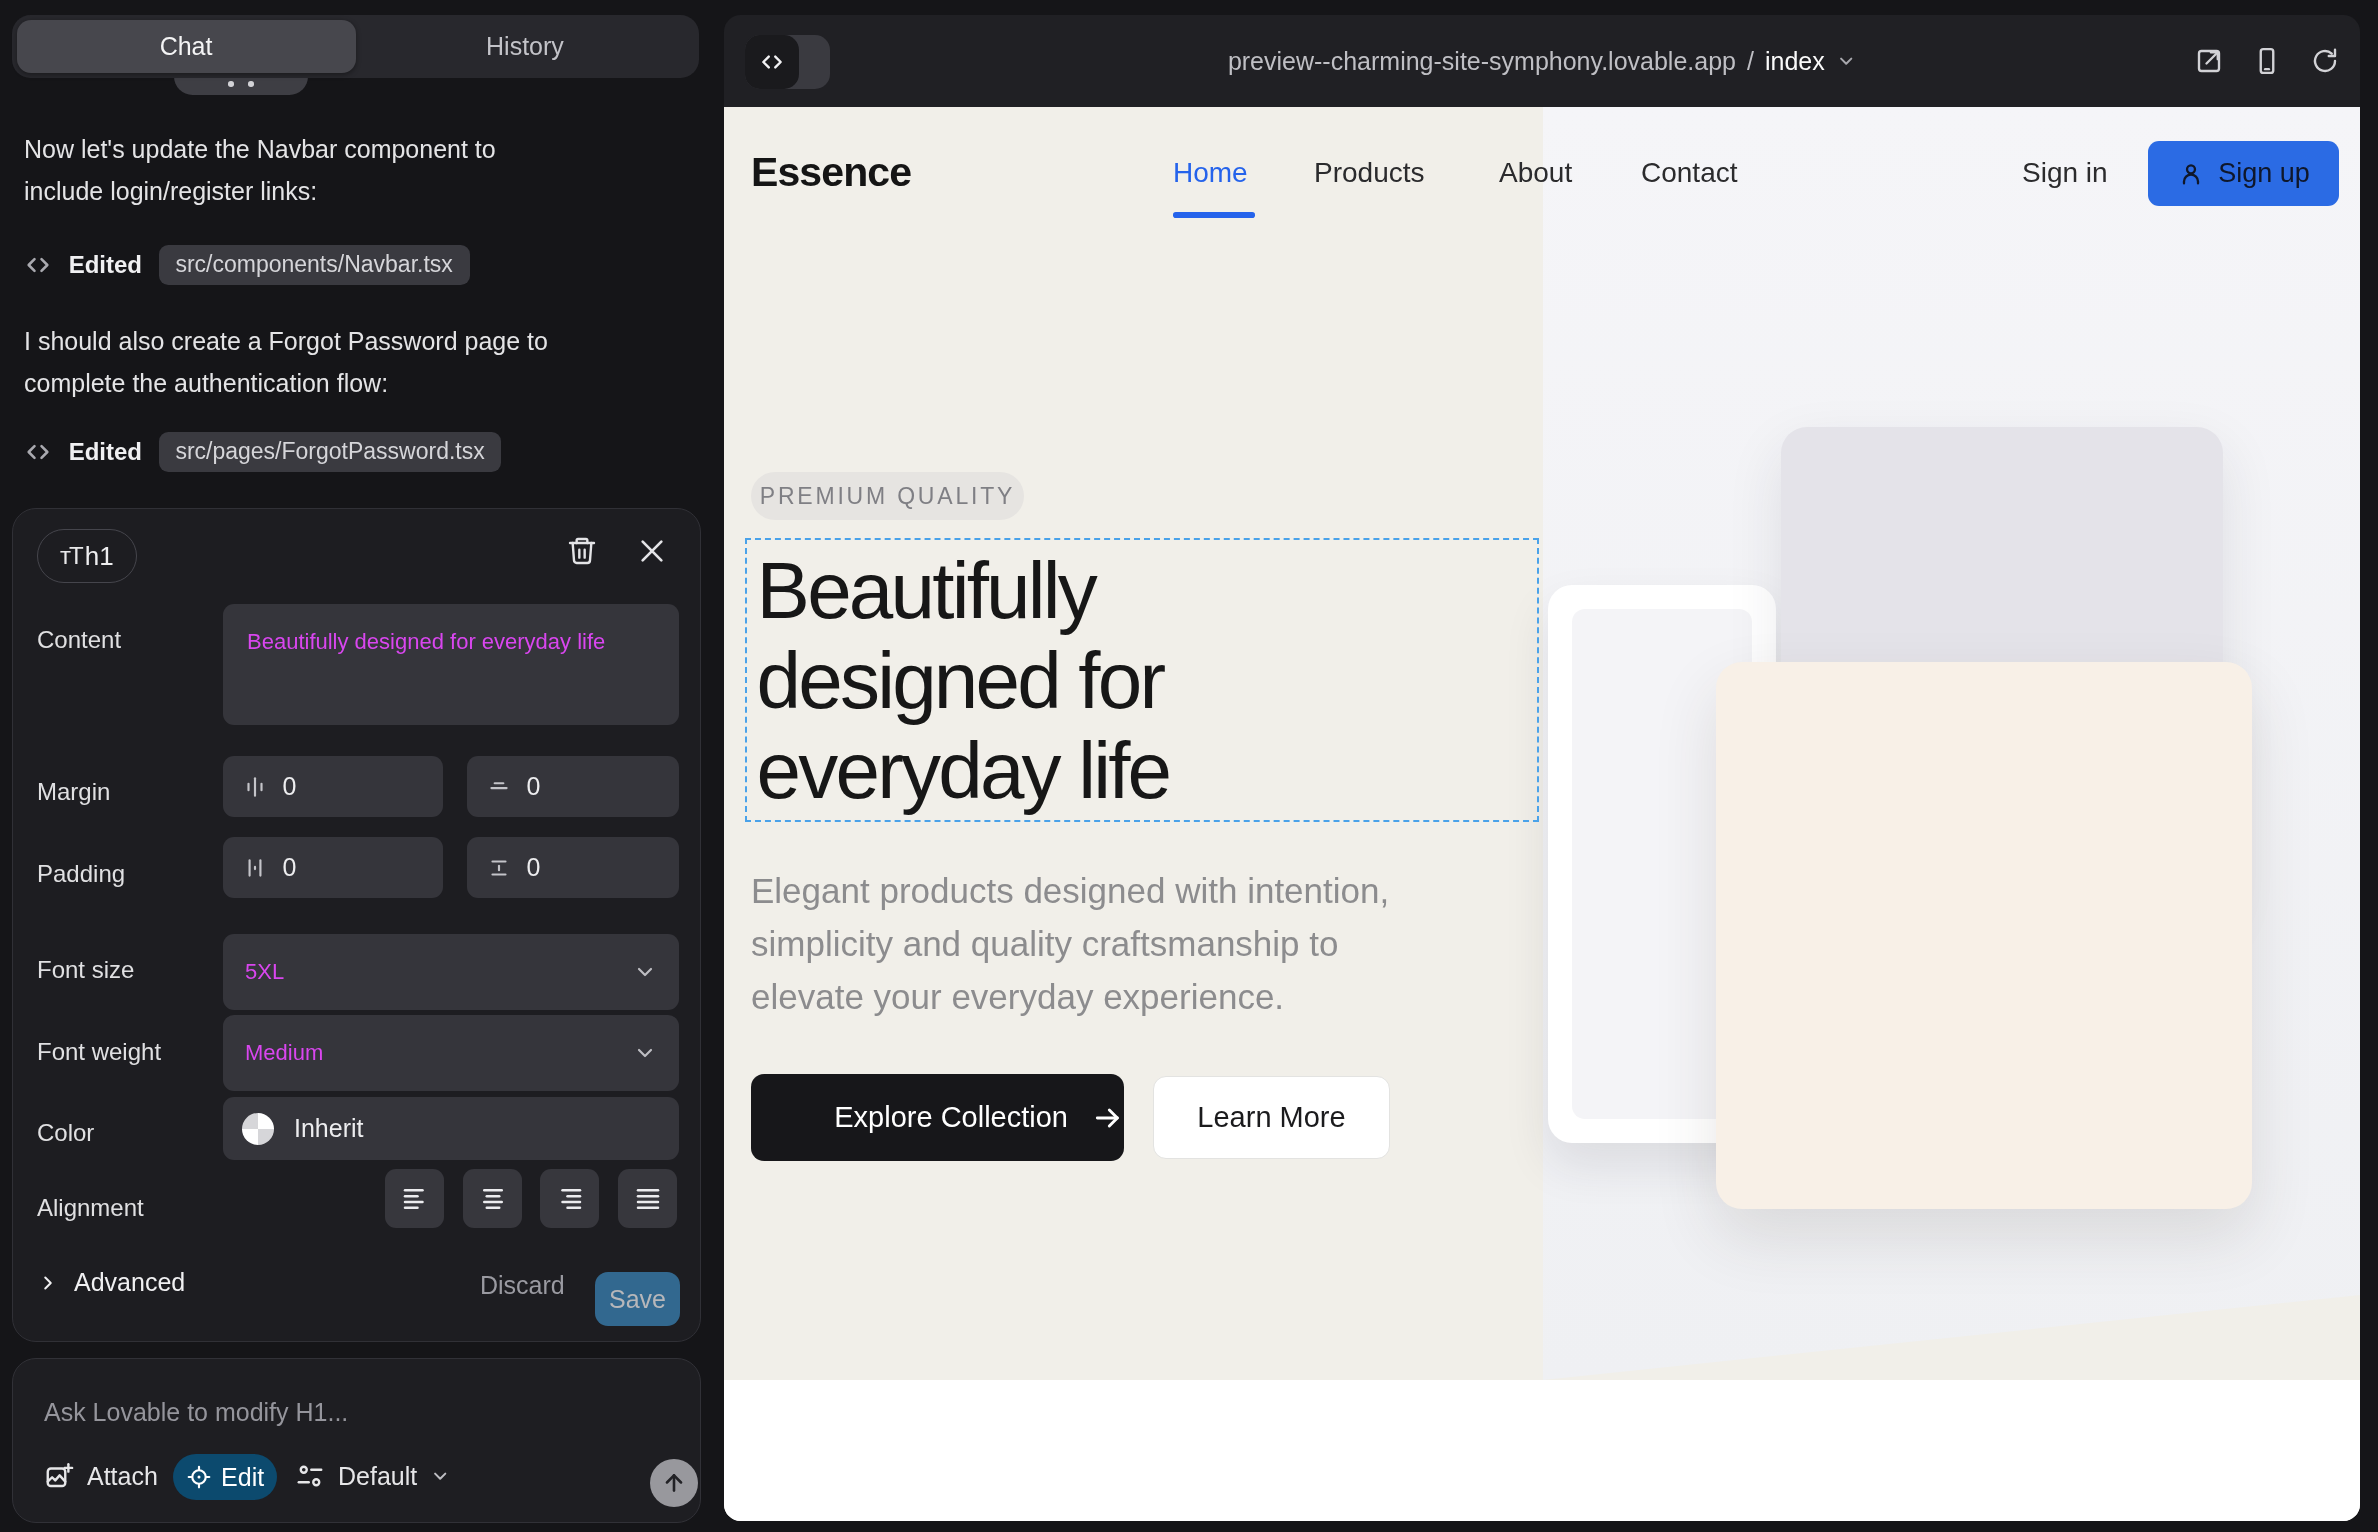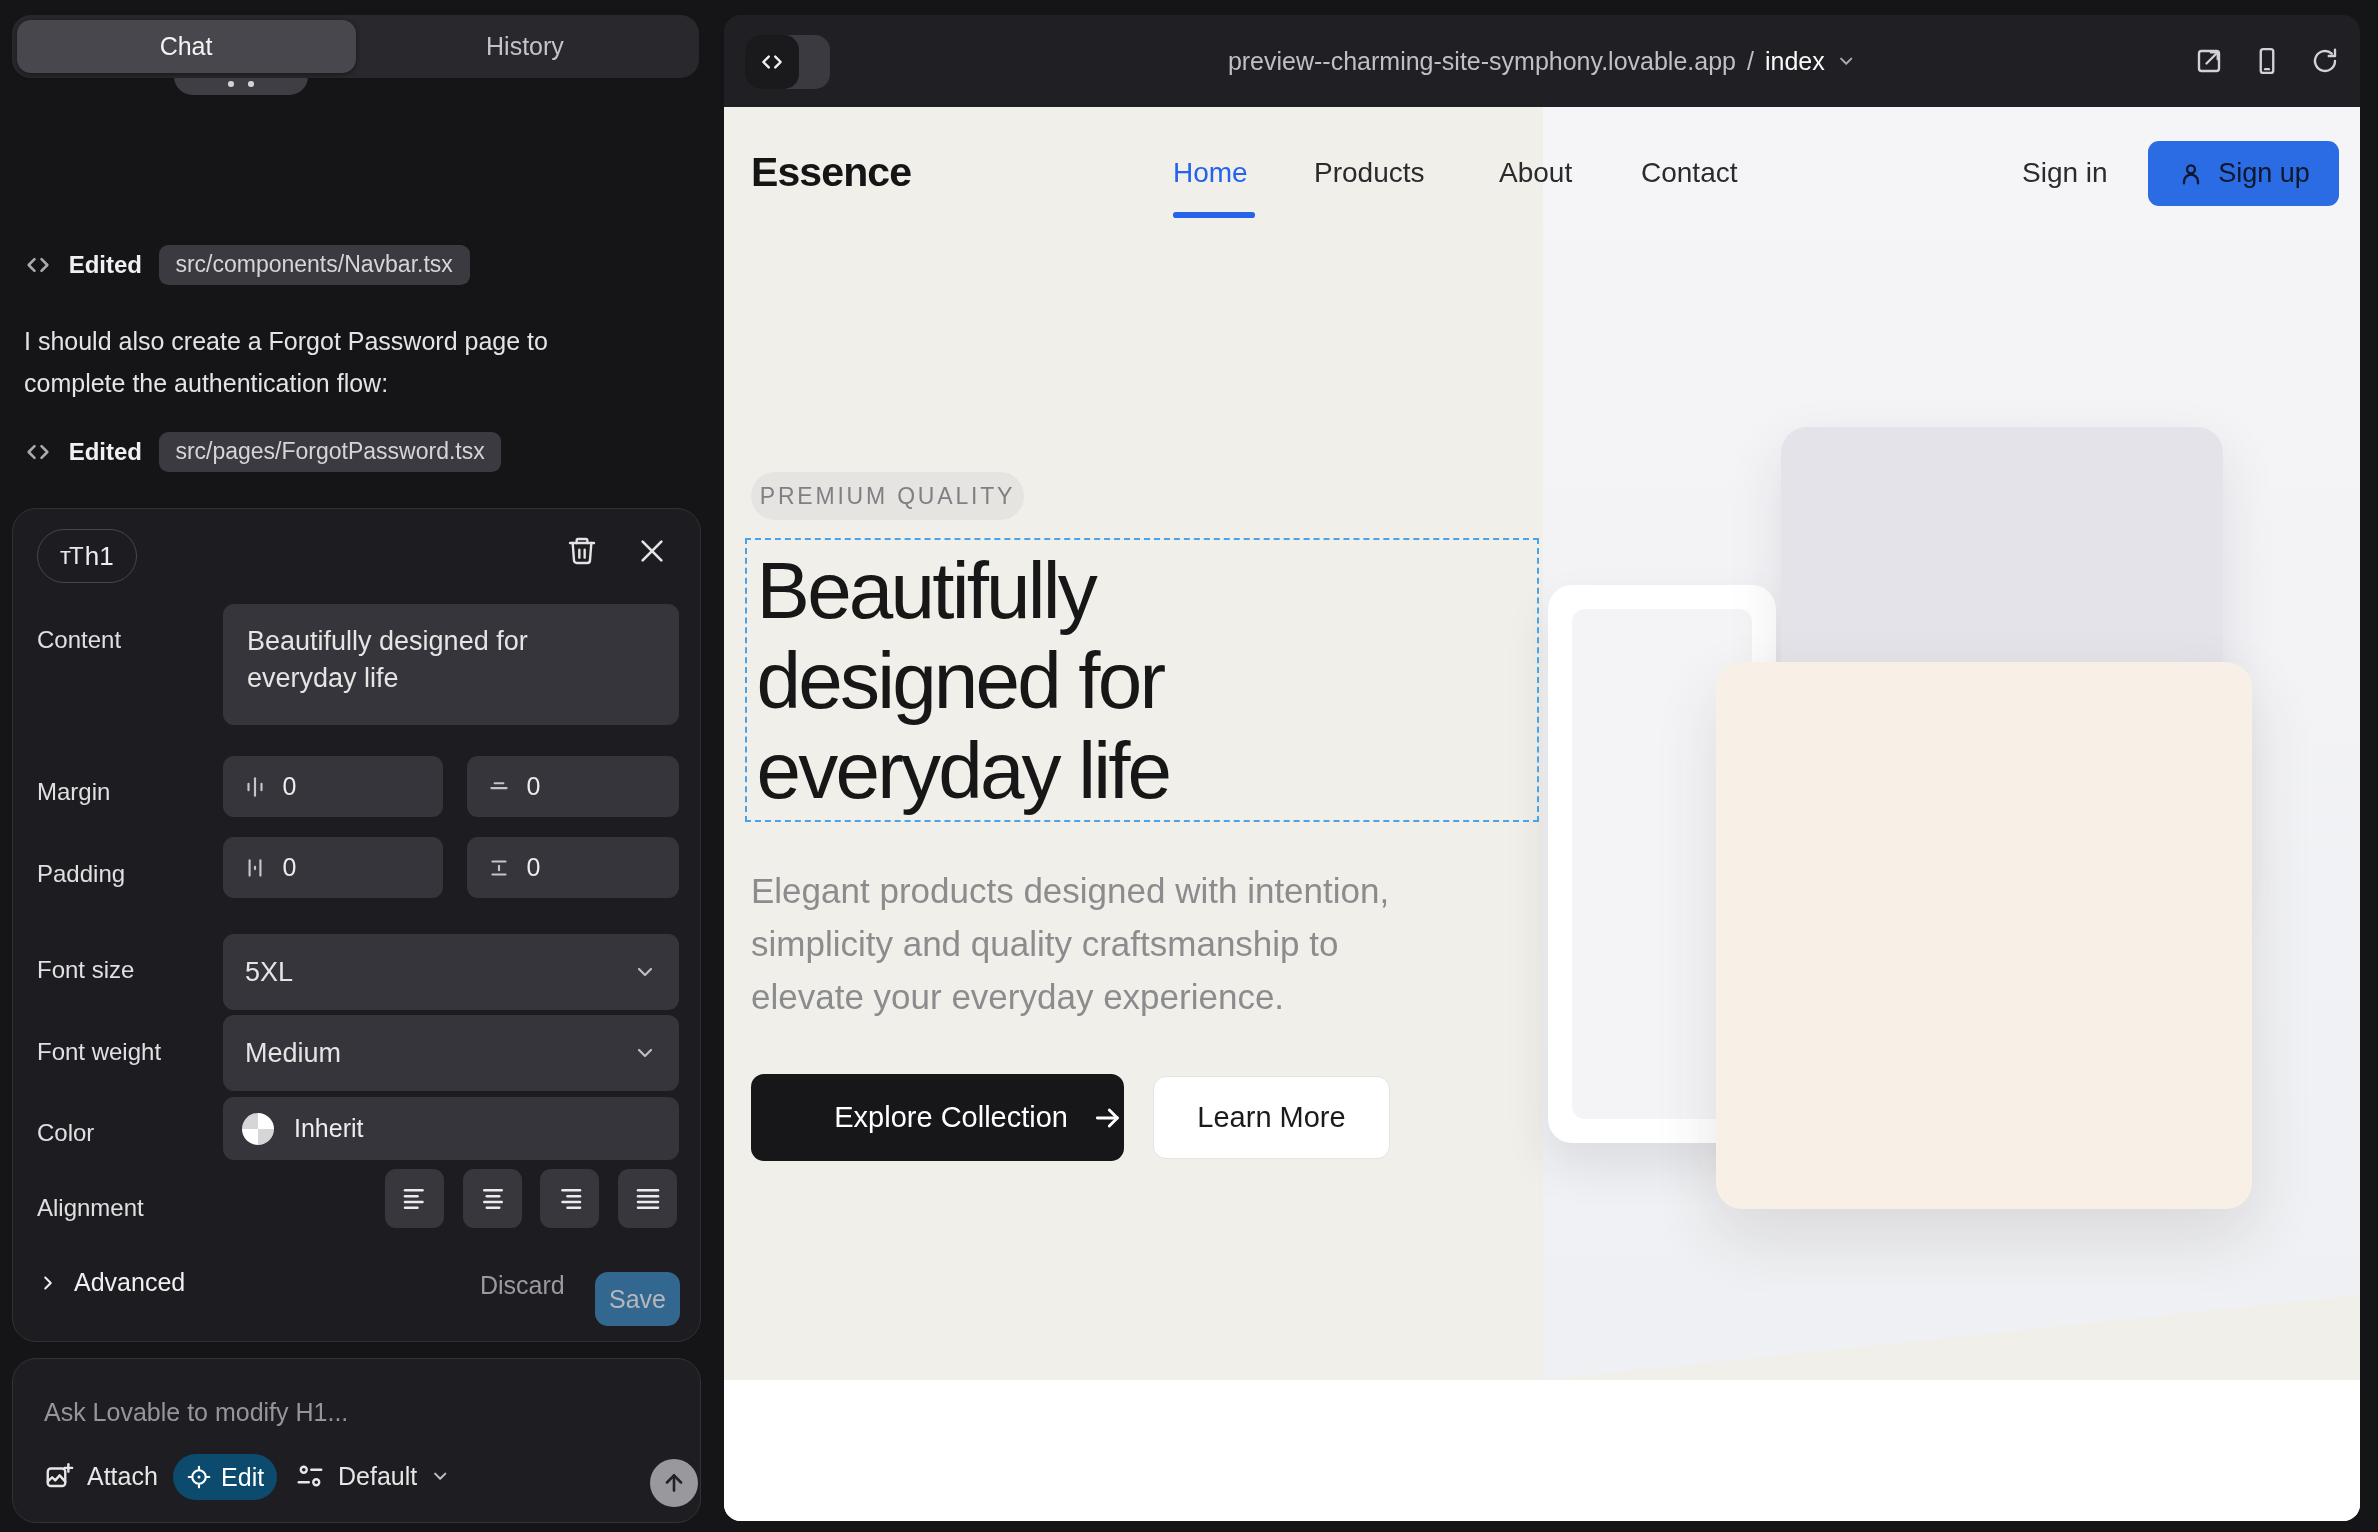--- a/index.html
+++ b/index.html
@@ -21,21 +21,21 @@
   .editrow .lbl { font-size:24px; font-weight:bold; color:#f0f0f2; }
   .chip { background:#3a3a40; border-radius:9.3px; padding:6.5px 16.7px; font-size:23px; color:#d5d5d9; }
 
   
   .panel { left:12px; top:508px; width:689px; height:834px; background:#1d1d21; border:0.9px solid #303036; border-radius:24px; z-index:2; }
   .tagpill { left:24px; top:20.4px; height:54px; padding:0 22px; border:1.9px solid #45454c; border-radius:27px; display:flex; align-items:center; gap:3px; color:#ededef; }
   .tagpill .ticon { font-size:24px; color:#e8e8ea; letter-spacing:-1.9px; }
   .tagpill .tname { font-size:26px; }
   .iconbtn { width:33px; height:33px; color:#e4e4e7; }
   .flabel { font-size:24px; color:#e0e0e2; }
-  .fieldbox { background:#35353b; border-radius:11px; color:#e5e5e5; font-size:27px; }
+  .fieldbox { background:#35353b; border-radius:11px; color:#d946ef; font-size:22px; }
   .inputbox { display:flex; align-items:center; gap:15px; padding:0 18.6px; height:61px; color:#ededef; font-size:25px; }
   .inputbox .gicon { color:#c4c4c9; }
   .selectbox { display:flex; align-items:center; height:76px; padding:0 22px; justify-content:space-between; }
   .alignbtn { width:59px; height:59px; background:#37373d; border-radius:11px; display:flex; align-items:center; justify-content:center; color:#ececef; }
   .savebtn { width:85px; height:54px; background:#32688f; border-radius:13px; display:flex; align-items:center; justify-content:center; font-size:25px; color:#b7b7ba;margin-top:12px; }
   .discard { font-size:25px; color:#9a9aa1; }
   .advanced { display:flex; align-items:center; gap:15px; color:#f0f0f2; font-size:25px; }
 
   
   .composer { left:12px; top:1358px; width:689px; height:165px; background:#1e1e22; border:0.9px solid #313137; border-radius:24px; z-index:2; }
@@ -85,20 +85,24 @@
     <div class="abs scrollpill">
       <span class="dot" style="left:54px;"></span>
       <span class="dot" style="left:74px;"></span>
     </div>
 
     <div class="abs tabsbar">
       <div class="tab active">Chat</div>
       <div class="tab">History</div>
     </div>
 
+    <div class="abs msg" style="top:128px;">
+      <div>Now let's update the Navbar component to</div>
+      <div>include login/register links:</div>
+    </div>
     <div class="abs editrow" style="top:243px;">
       <span>
         <svg width="28" height="28" viewBox="0 0 24 24" fill="none" stroke="currentColor" stroke-width="2.2" stroke-linecap="round" stroke-linejoin="round">
             <path d="m9 7-5 5 5 5"></path>
             <path d="m15 7 5 5-5 5"></path>
           </svg>
       </span>
       <span class="lbl">Edited</span>
       <span class="chip">src/components/Navbar.tsx</span>
     </div>

